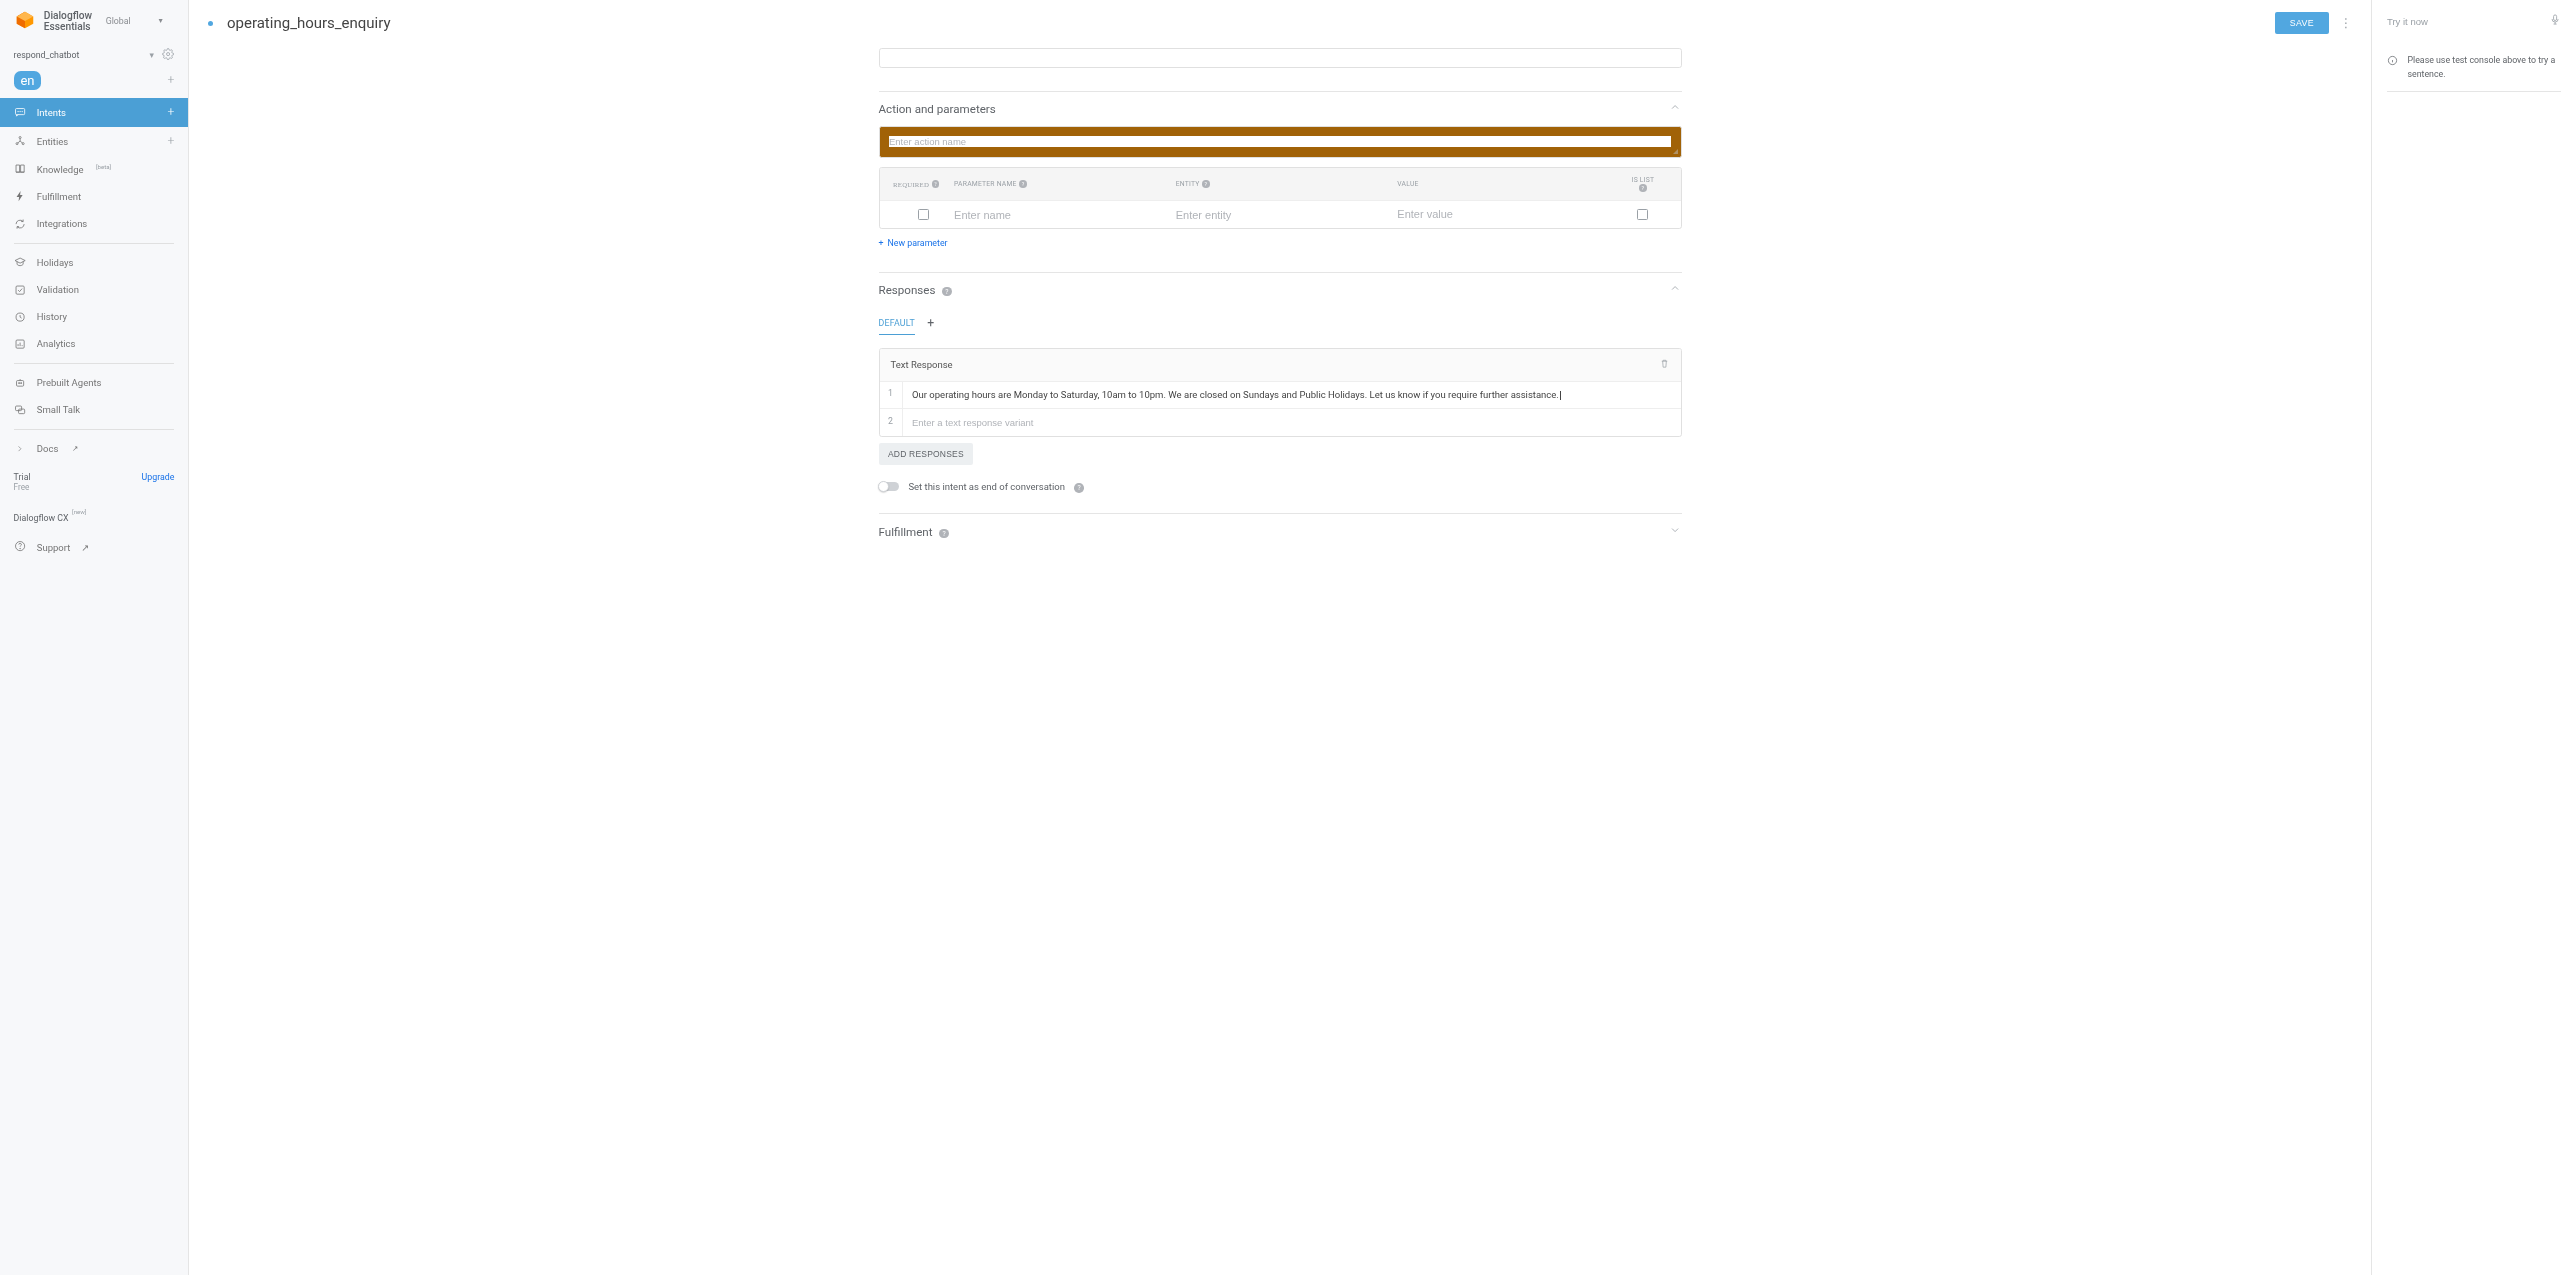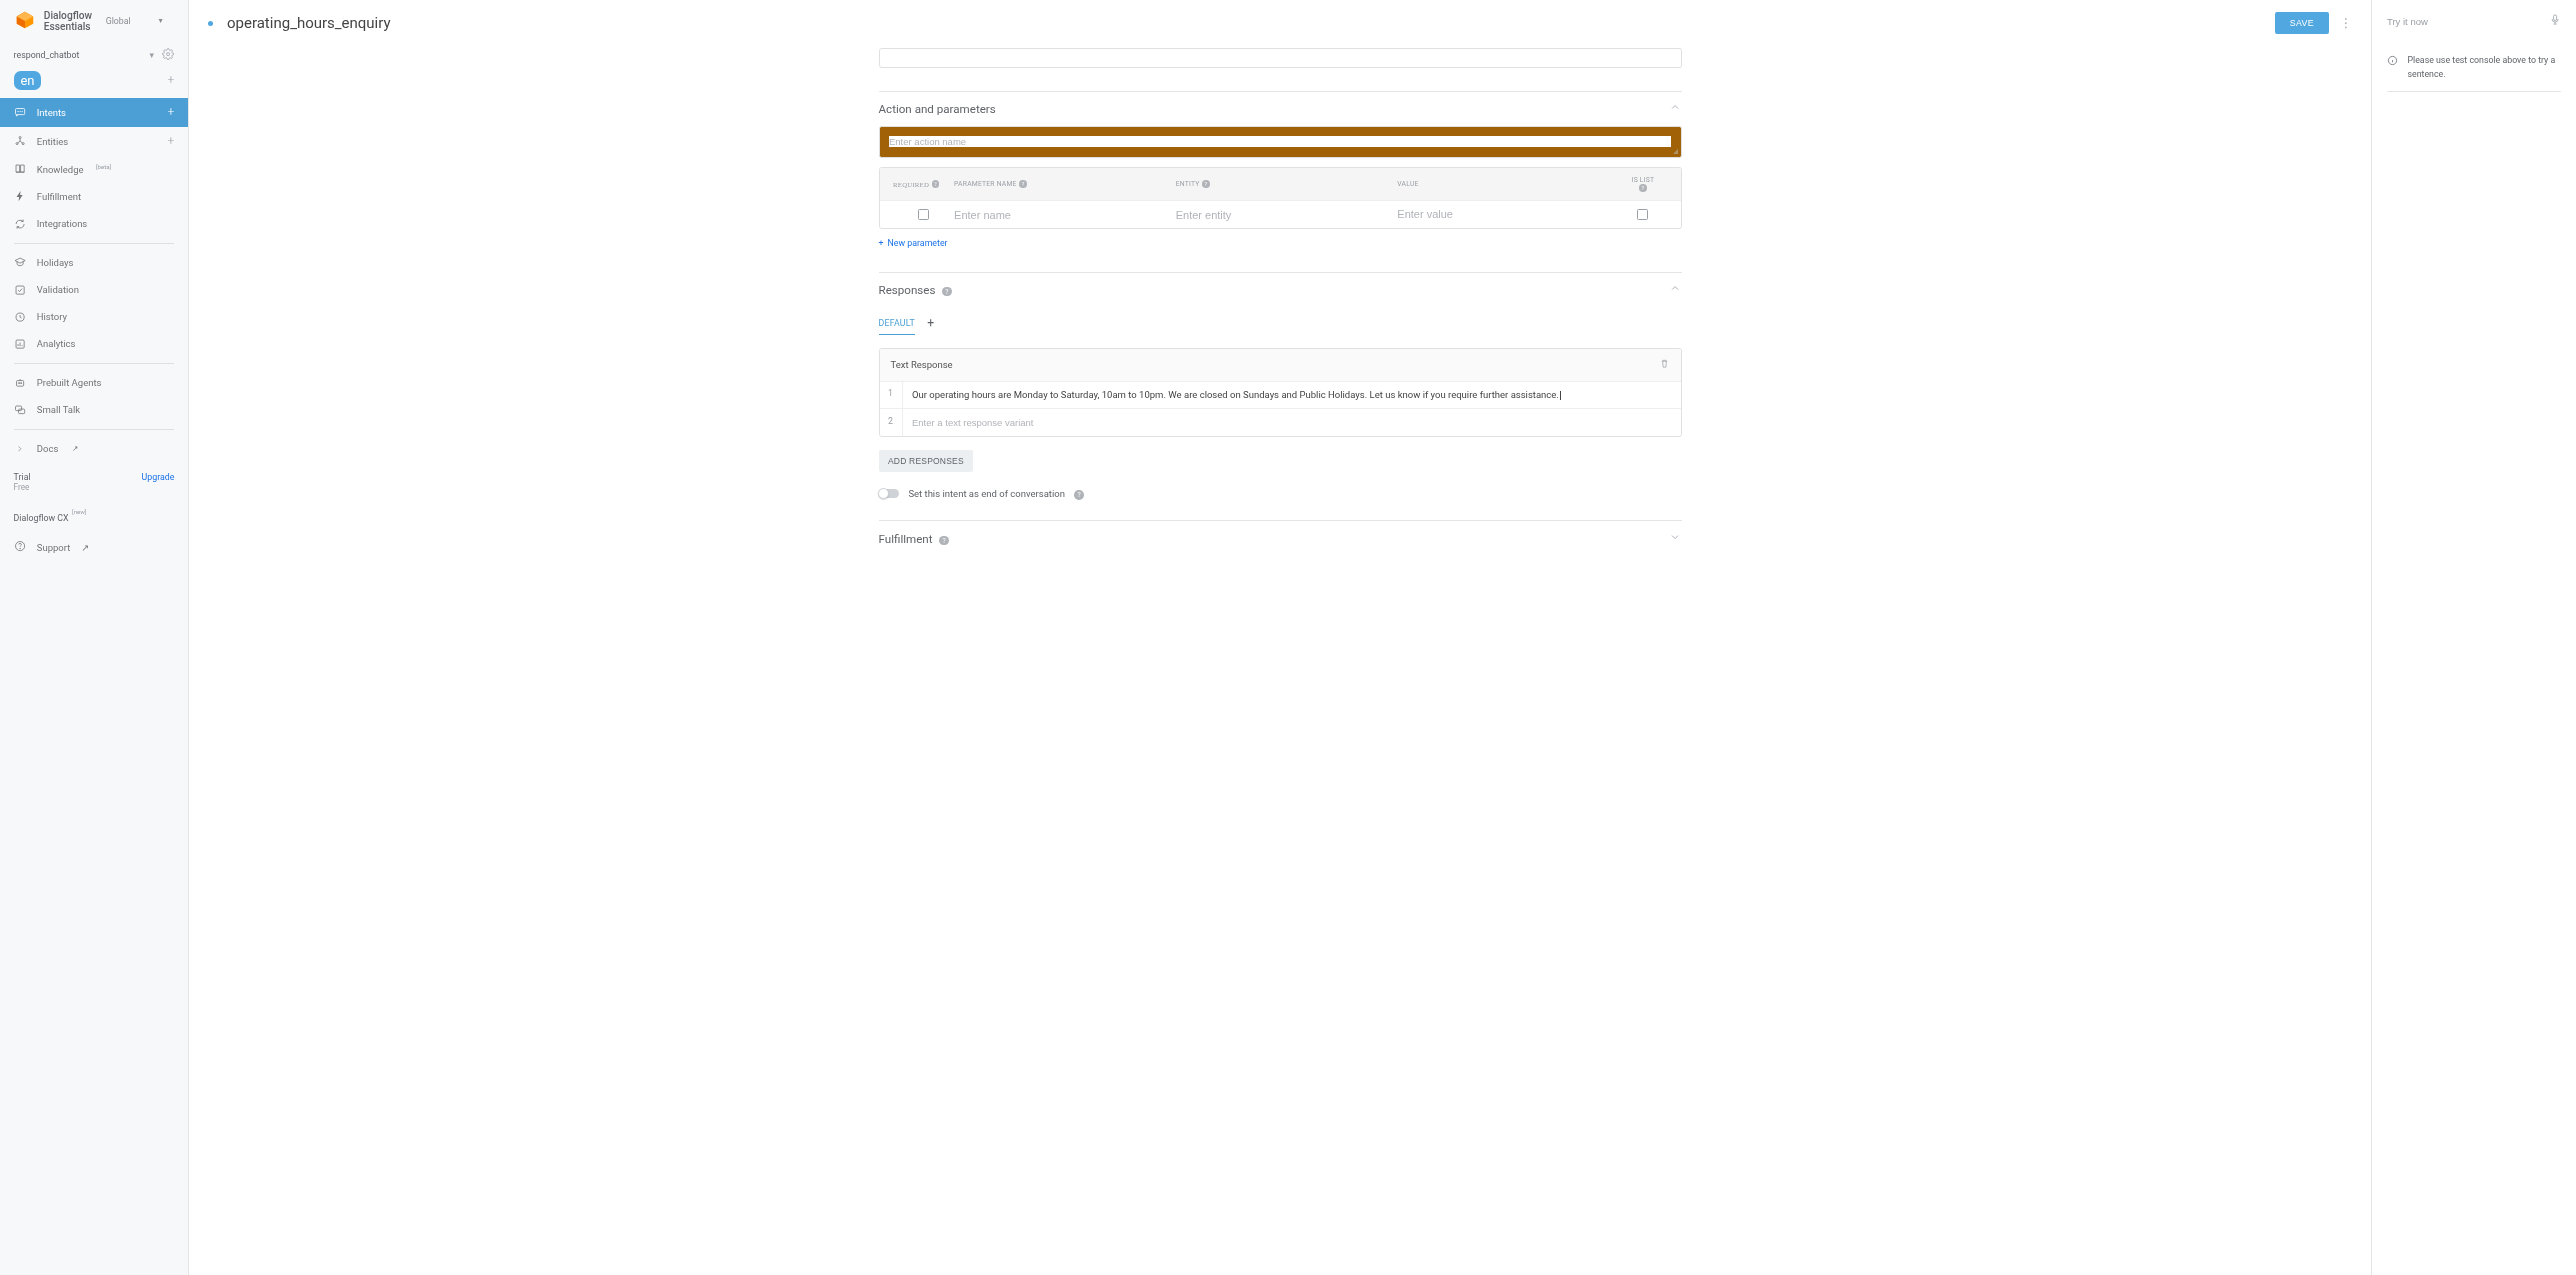--- a/index.html
+++ b/index.html
@@ -95,21 +95,21 @@
 .tr-header { display: flex; justify-content: space-between; align-items: center; padding: 9.5px 11px; font-size: 9.5px; color: #555; background: #fafafa; border-bottom: 0.7px solid #eee; }
 .tr-row { display: flex; border-bottom: 0.7px solid #eee; }
 .tr-row:last-child { border-bottom: none; }
 .tr-num { width: 23px; text-align: center; padding: 6.8px 0; color: #9aa0a6; font-size: 8.8px; border-right: 0.7px solid #eee; }
 .tr-text { flex: 1; padding: 6.8px 9.5px; }
 .tr-text .val { font-size: 9.5px; color: #444; }
 .tr-text input { width: 100%; border: none; outline: none; font-size: 9.5px; }
 .tr-text input::placeholder { color: #b0b3b8; }
 .cursor-bar { display: inline-block; width: 0.7px; height: 9.5px; background: #444; vertical-align: middle; margin-left: 0.7px; }
 
-.add-responses { background: #eceff1; border: none; padding: 6.1px 9.5px; font-size: 8.5px; color: #5f6368; border-radius: 2px; cursor: pointer; margin-top: 13px; letter-spacing: 0.2px; }
+.add-responses { background: #eceff1; border: none; padding: 6.1px 9.5px; font-size: 8.5px; color: #5f6368; border-radius: 2px; cursor: pointer; margin-top: 6px; letter-spacing: 0.2px; }
 
 .toggle-row { display: flex; align-items: center; gap: 9.5px; margin-top: 15px; margin-bottom: 20.4px; }
 .toggle { width: 20.4px; height: 9.5px; background: #cfd2d6; border-radius: 6.8px; position: relative; cursor: pointer; }
 .toggle .knob { width: 11px; height: 11px; background: #fff; border: 0.7px solid #cfd2d6; border-radius: 50%; position: absolute; left: -0.7px; top: -0.7px; box-shadow: 0 0.7px 1.4px rgba(0,0,0,0.2); }
 .toggle-label { font-size: 9.5px; color: #5f6368; }
 
 
 .test-panel { width: 204px; padding: 12.2px 15px; }
 .try-row { display: flex; align-items: center; justify-content: space-between; margin-bottom: 13.6px; }
 .try-input { flex: 1; border: none; outline: none; font-size: 9.5px; color: #333; }

